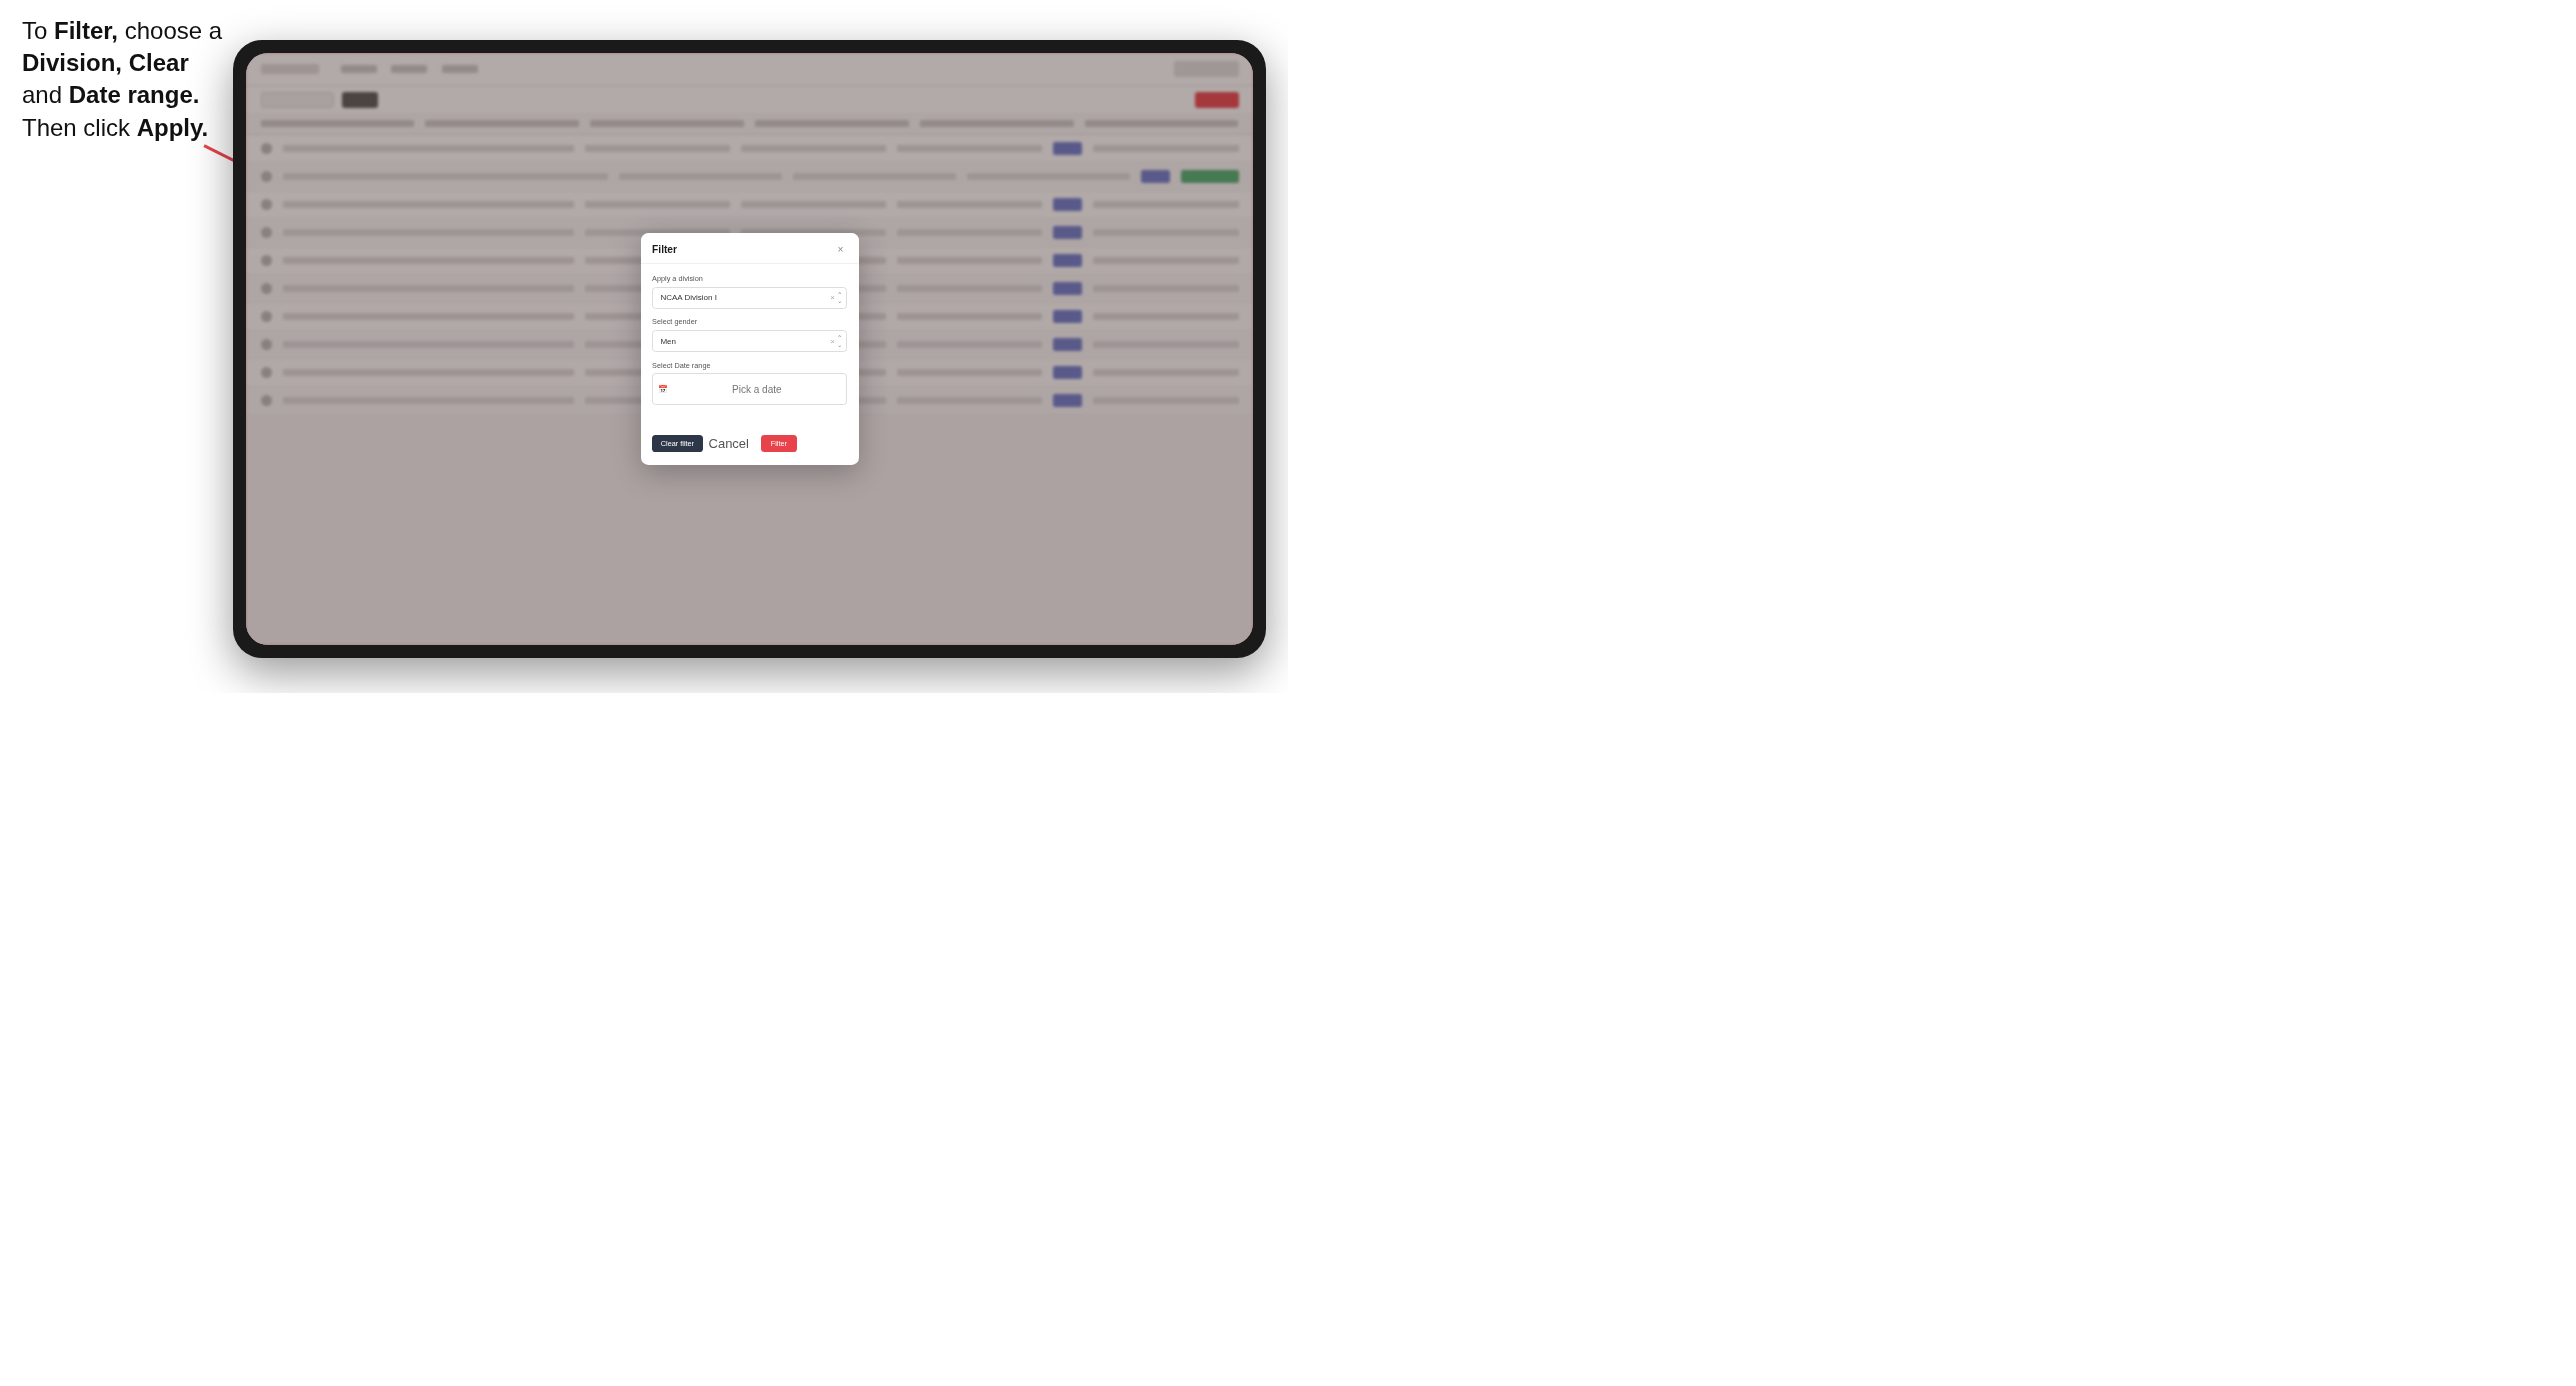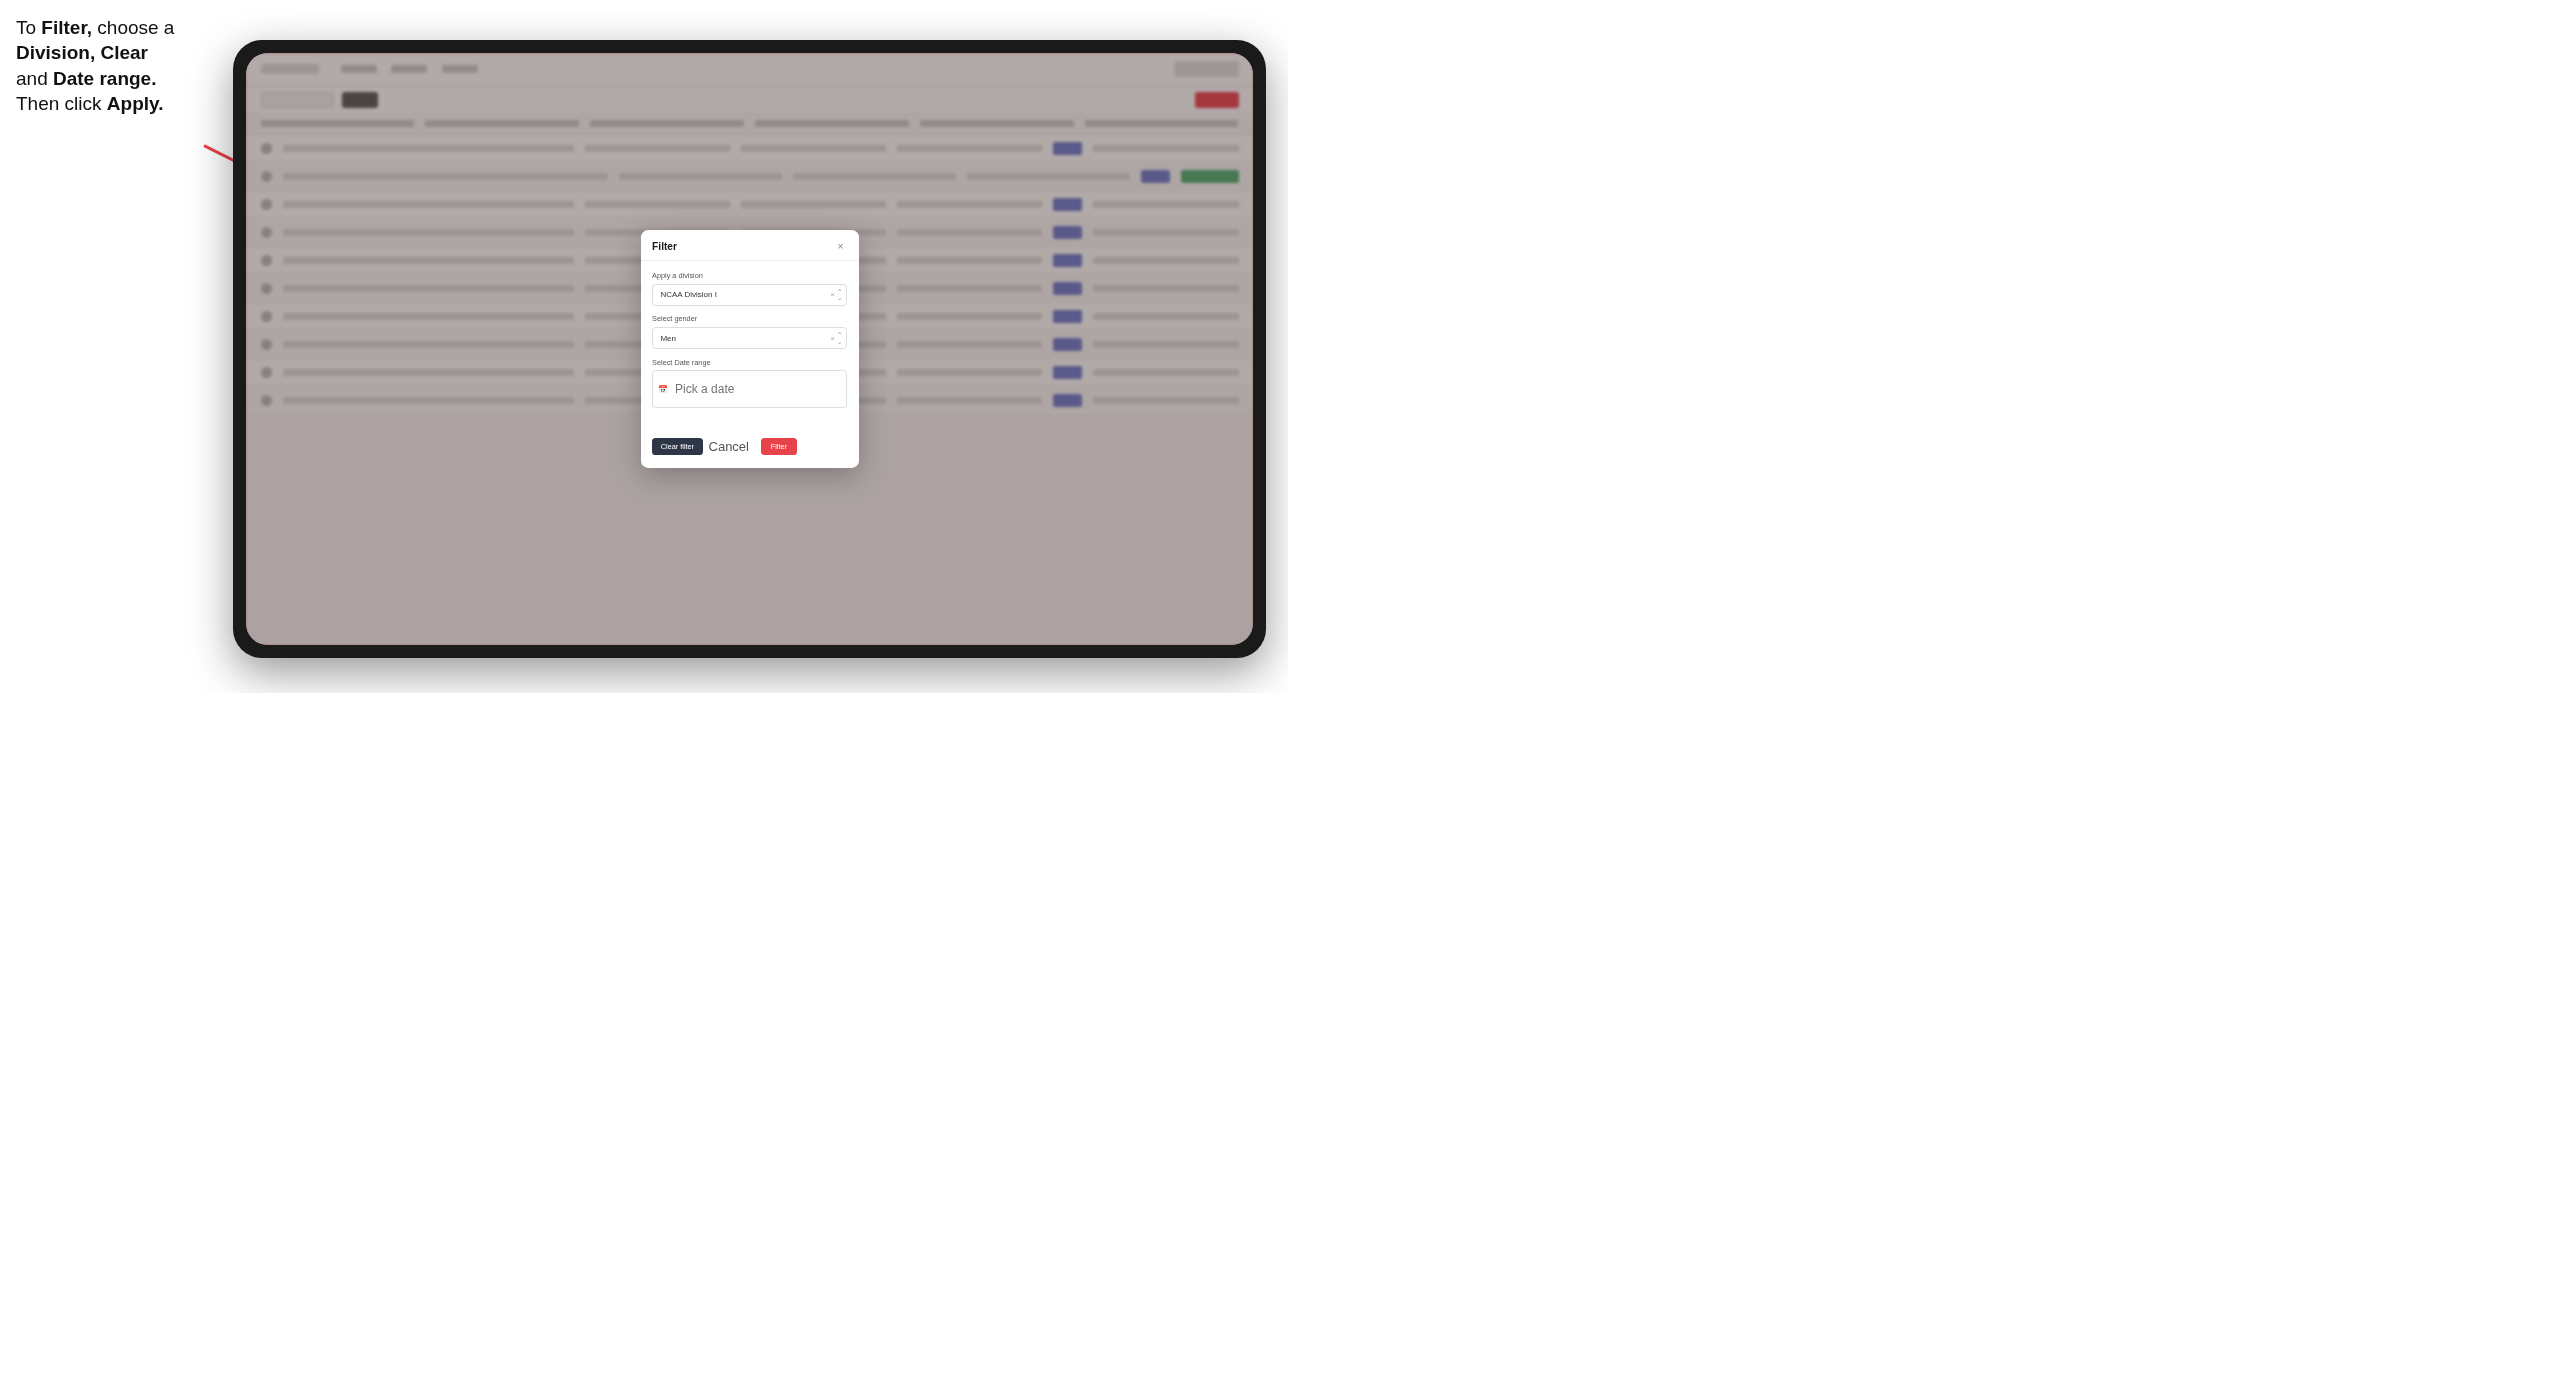--- a/index.html
+++ b/index.html
@@ -8,24 +8,24 @@
       font-family: -apple-system, BlinkMacSystemFont, 'Segoe UI', sans-serif;
       width: 1288px;
       height: 693px;
       overflow: hidden;
       position: relative;
     }
 
     
     .instruction-area {
       position: absolute;
-      left: 16px;
+      left: 22px;
       top: 14.5px;
       width: 211px;
-      font-size: 19px;
+      font-size: 24px;
       line-height: 1.35;
       color: #111;
     }
     .instruction-area .bold { font-weight: 800; }
 
     
     .arrow-svg {
       position: absolute;
       left: 95px;
       top: 73px;
@@ -300,27 +300,28 @@
       color: #888;
       line-height: 1;
     }
 
     .date-input-wrapper {
       position: relative;
     }
 
     .date-input-wrapper input {
       width: 100%;
-      height: 38px;
+      height: 32px;
       border: 0.7px solid #ddd;
       border-radius: 3.6px;
       padding: 0 7.3px 0 22px;
-      font-size: 12px;
+      font-size: 10px;
       color: #aaa;
       outline: none;
+      text-align: center;
     }
 
     .date-icon {
       position: absolute;
       left: 6.5px;
       top: 50%;
       transform: translateY(-50%);
       font-size: 8px;
       color: #888;
     }

